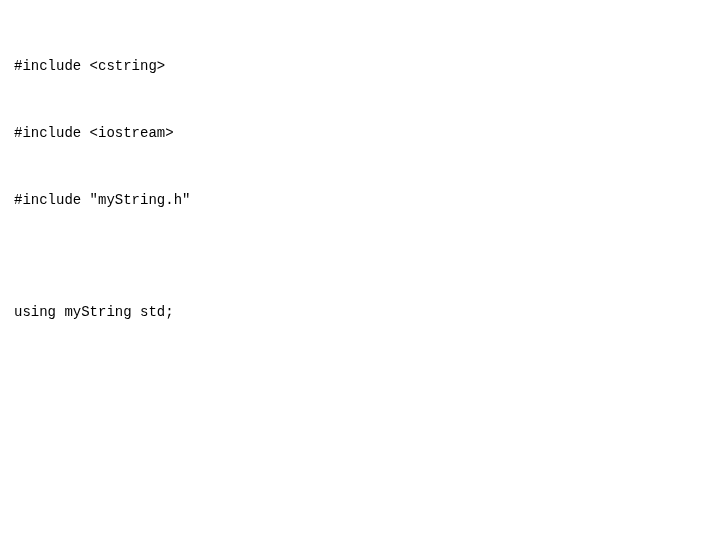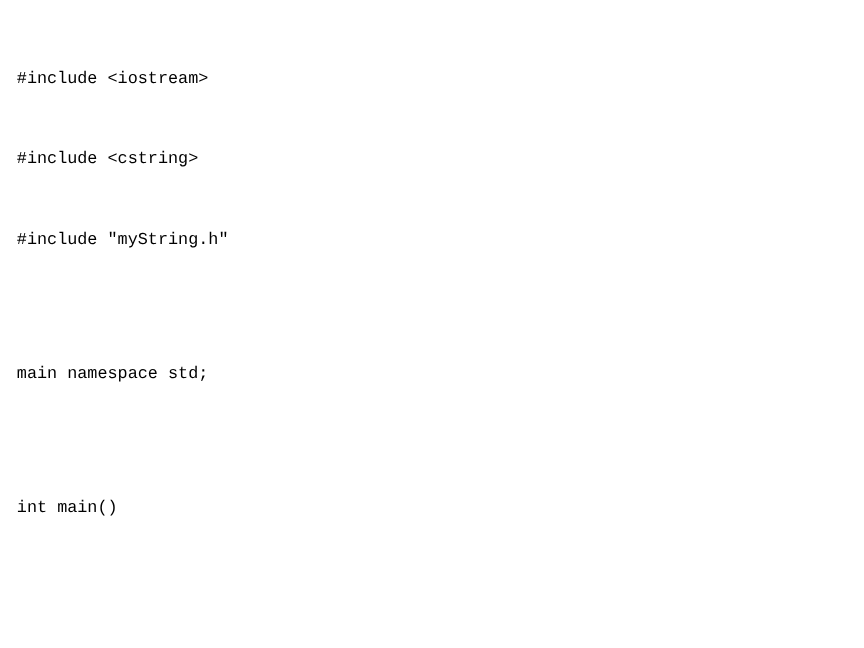--- a/index.html
+++ b/index.html
@@ -29,27 +29,26 @@
 
     .line {
       display: block;
       white-space: pre;
     }
   </style>
 </head>
 <body>
 
 <div class="code-container">
+  <span class="line">#include &lt;cstring&gt;</span>
   <span class="line">#include &lt;iostream&gt;</span>
-  <span class="line">#include &lt;cstring&gt;</span>
   <span class="line">#include "myString.h"</span>
   <span class="line"></span>
-  <span class="line">main namespace std;</span>
+  <span class="line">using myString std;</span>
   <span class="line"></span>
-  <span class="line">int main()</span>
   
   
   
   
   
   
   
   <span class="line"></span>
   
   

